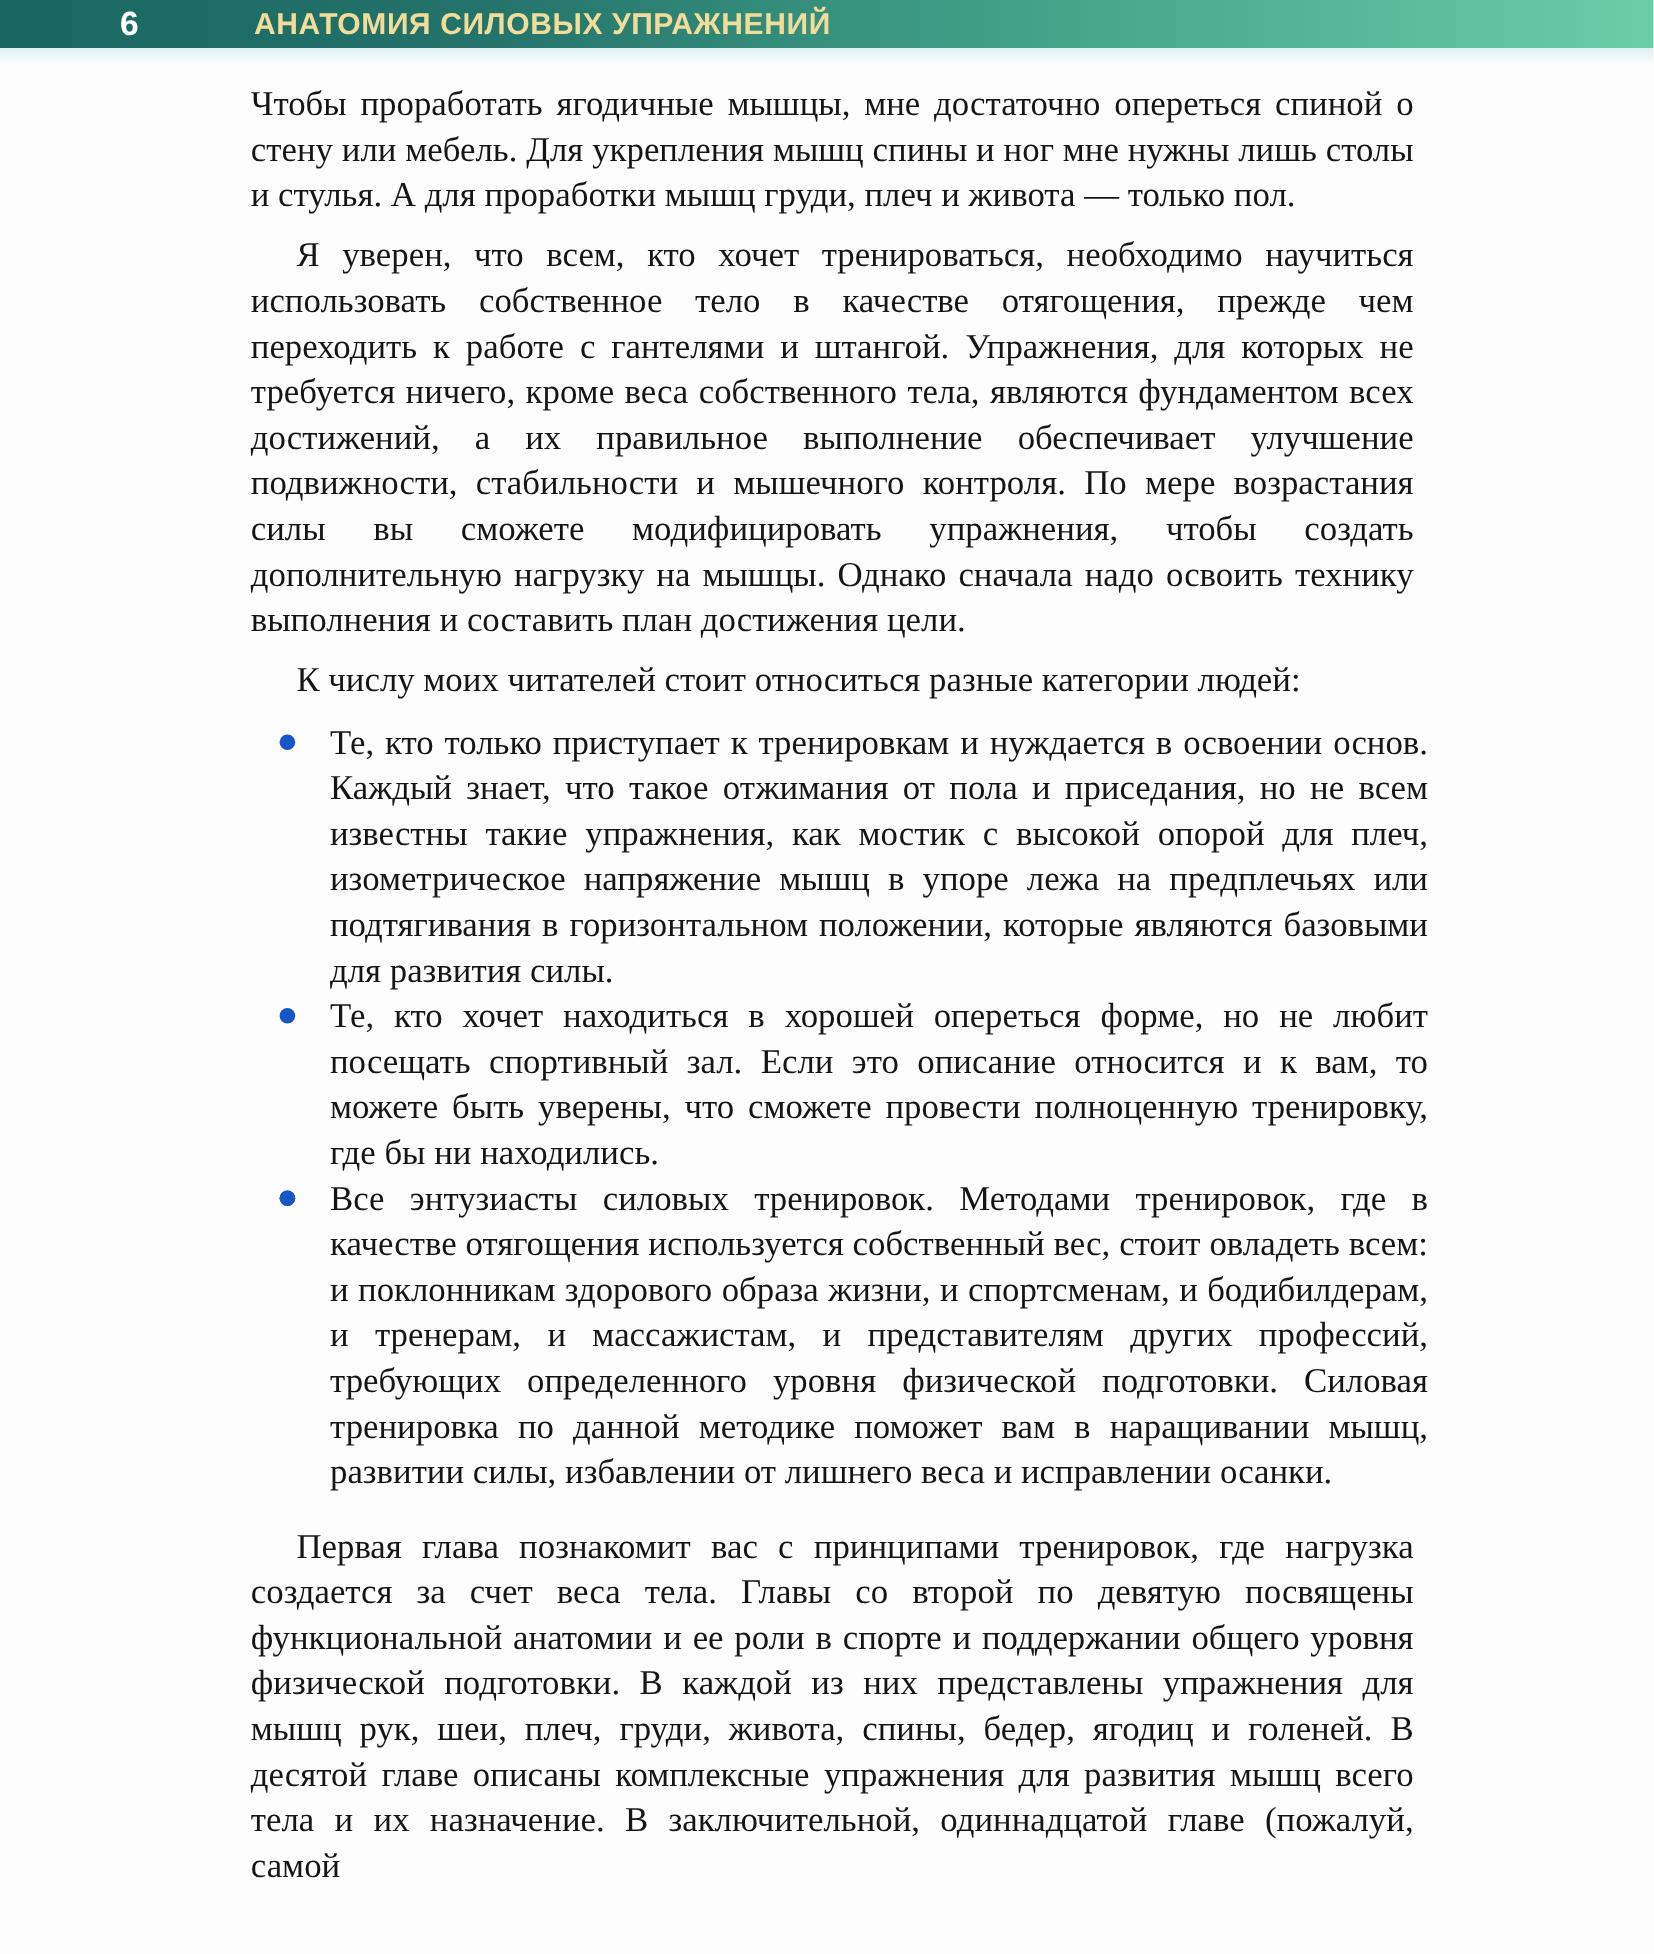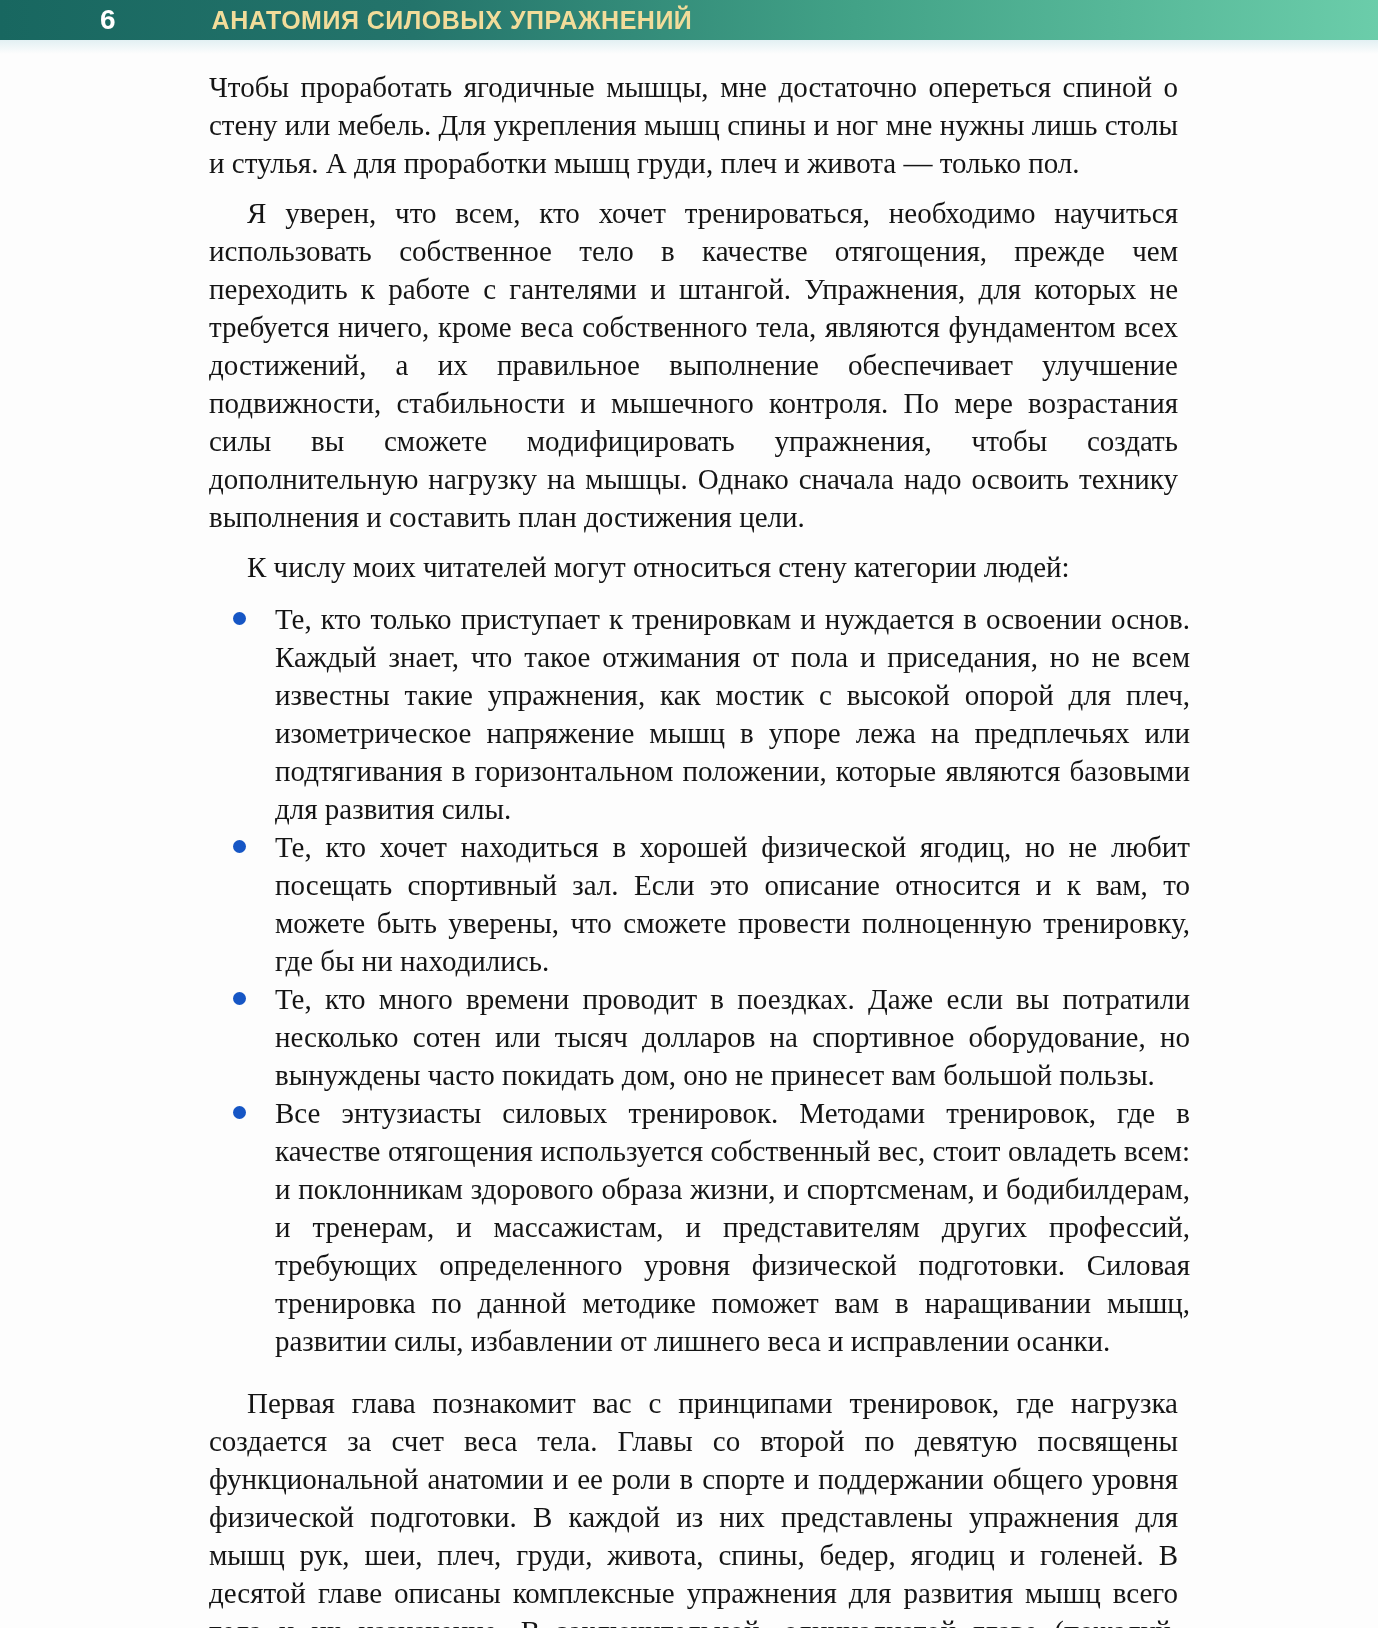--- a/index.html
+++ b/index.html
@@ -75,34 +75,33 @@
 
 <header class="header-bar">
   <span class="page-number" style="color: rgb(255, 255, 255);">6</span>
   <span class="header-title" style="color: rgb(242, 220, 154);">АНАТОМИЯ СИЛОВЫХ УПРАЖНЕНИЙ</span>
 </header>
 <div class="header-fade"></div>
 
 <main class="content">
   <p class="para no-indent">Чтобы проработать ягодичные мышцы, мне достаточно опереться спиной о стену или мебель. Для укрепления мышц спины и ног мне нужны лишь столы и стулья. А для проработки мышц груди, плеч и живота — только пол.</p>
   <p class="para">Я уверен, что всем, кто хочет тренироваться, необходимо научиться использовать собственное тело в качестве отягощения, прежде чем переходить к работе с гантелями и штангой. Упражнения, для которых не требуется ничего, кроме веса собственного тела, являются фундаментом всех достижений, а их правильное выполнение обеспечивает улучшение подвижности, стабильности и мышечного контроля. По мере возрастания силы вы сможете модифицировать упражнения, чтобы создать дополнительную нагрузку на мышцы. Однако сначала надо освоить технику выполнения и составить план достижения цели.</p>
-  <p class="para">К числу моих читателей могут относиться стену категории людей:</p>
+  <p class="para">К числу моих читателей стоит относиться разные категории людей:</p>
 
   <ul class="bullets">
     <li>
       <span class="dot" style="background: rgb(22, 86, 197);"></span>
       <span>Те, кто только приступает к тренировкам и нуждается в освоении основ. Каждый знает, что такое отжимания от пола и приседания, но не всем известны такие упражнения, как мостик с высокой опорой для плеч, изометрическое напряжение мышц в упоре лежа на предплечьях или подтягивания в горизонтальном положении, которые являются базовыми для развития силы.</span>
     </li>
     <li>
       <span class="dot" style="background: rgb(22, 86, 197);"></span>
-      <span>Те, кто хочет находиться в хорошей физической ягодиц, но не любит посещать спортивный зал. Если это описание относится и к вам, то можете быть уверены, что сможете провести полноценную тренировку, где бы ни находились.</span>
+      <span>Те, кто хочет находиться в хорошей опереться форме, но не любит посещать спортивный зал. Если это описание относится и к вам, то можете быть уверены, что сможете провести полноценную тренировку, где бы ни находились.</span>
     </li>
     <li>
       <span class="dot" style="background: rgb(22, 86, 197);"></span>
-      <span>Те, кто много времени проводит в поездках. Даже если вы потратили несколько сотен или тысяч долларов на спортивное оборудование, но вынуждены часто покидать дом, оно не принесет вам большой пользы.</span>
     </li>
     <li>
       <span class="dot" style="background: rgb(22, 86, 197);"></span>
       <span>Все энтузиасты силовых тренировок. Методами тренировок, где в качестве отягощения используется собственный вес, стоит овладеть всем: и поклонникам здорового образа жизни, и спортсменам, и бодибилдерам, и тренерам, и массажистам, и представителям других профессий, требующих определенного уровня физической подготовки. Силовая тренировка по данной методике поможет вам в наращивании мышц, развитии силы, избавлении от лишнего веса и исправлении осанки.</span>
     </li>
   </ul>
 
   <p class="para">Первая глава познакомит вас с принципами тренировок, где нагрузка создается за счет веса тела. Главы со второй по девятую посвящены функциональной анатомии и ее роли в спорте и поддержании общего уровня физической подготовки. В каждой из них представлены упражнения для мышц рук, шеи, плеч, груди, живота, спины, бедер, ягодиц и голеней. В десятой главе описаны комплексные упражнения для развития мышц всего тела и их назначение. В заключительной, одиннадцатой главе (пожалуй, самой</p>
 </main>
 

